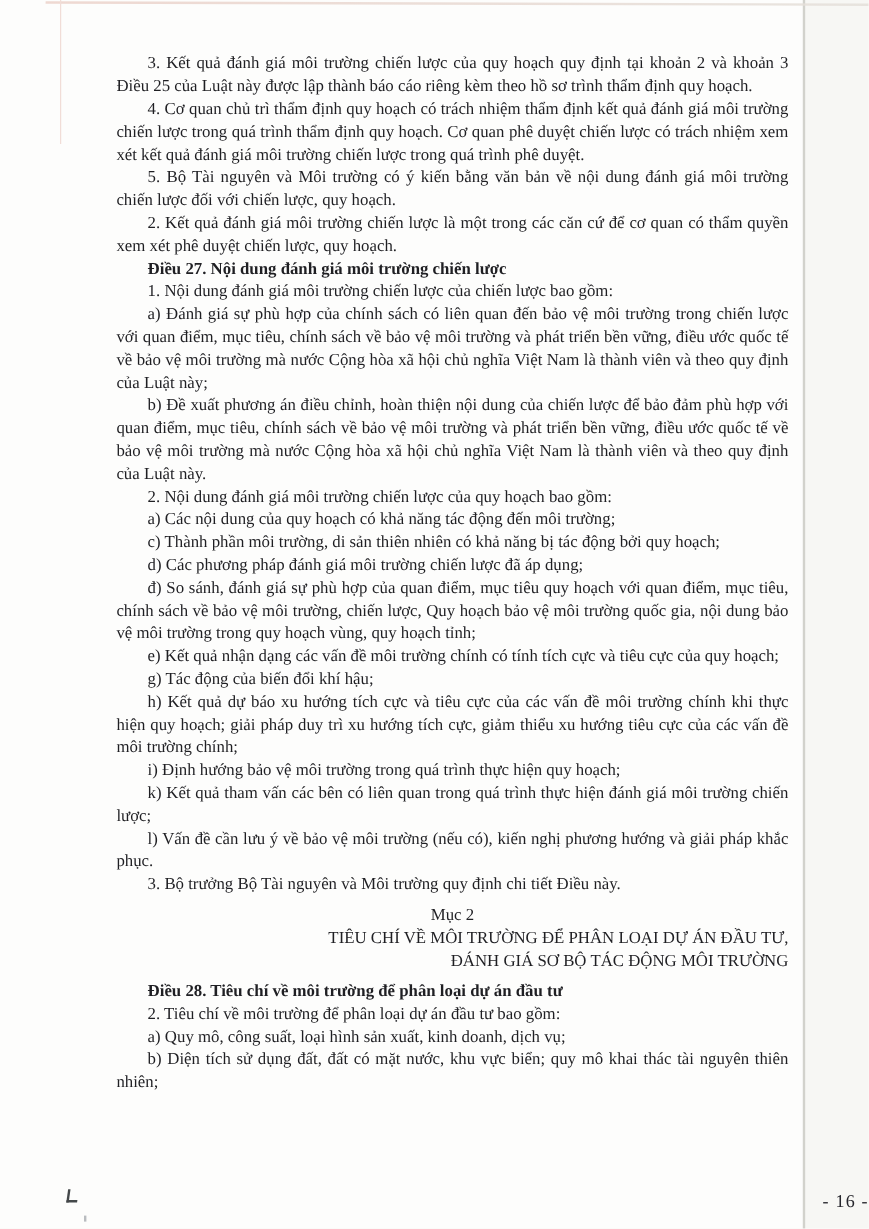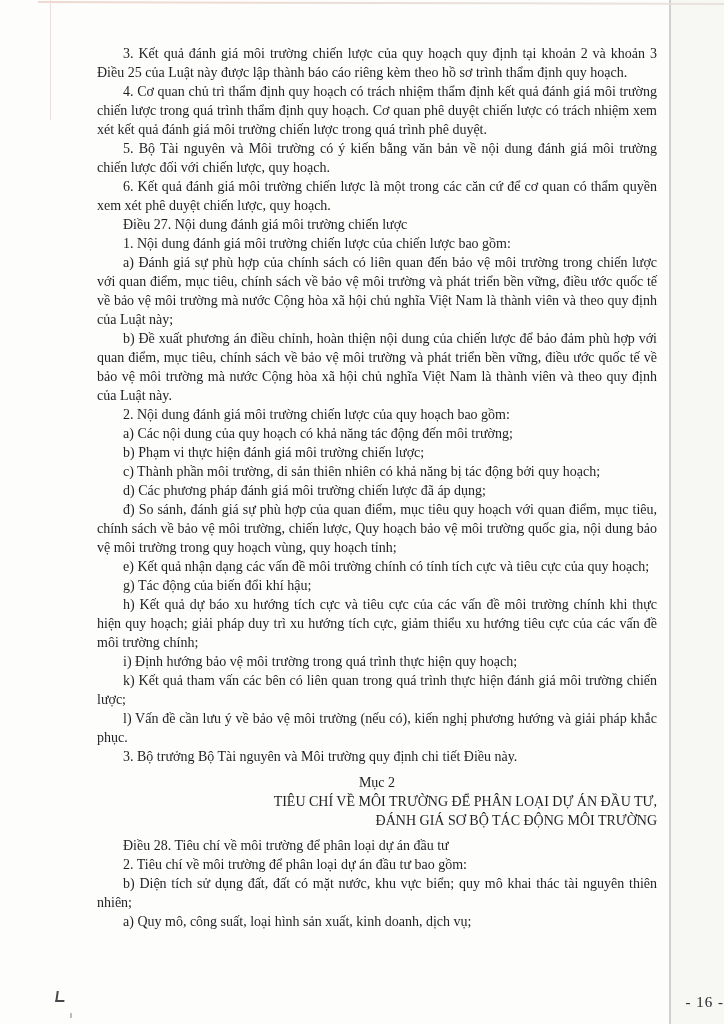--- a/index.html
+++ b/index.html
@@ -61,21 +61,21 @@
   .doc-body {
     position: absolute;
     left: 97px; top: 44px;
     width: 560px;
     font-size: 14px;
     line-height: 19px;
     text-align: justify;
   }
   .para { margin: 0; }
   .body { text-indent: 26px; }
-  .heading { text-indent: 26px; font-weight: normal; }
+  .heading { text-indent: 26px; font-weight: bold; }
   .section-number {
     text-align: center;
     text-indent: 0;
     margin-top: 7px;
   }
   .section-title {
     text-align: right;
     text-indent: 0;
   }
   
@@ -96,44 +96,43 @@
 <div class="scan">
   <div class="right-margin-area"></div>
   <div class="right-edge-line"></div>
   <div class="top-edge-line"></div>
   <div class="left-edge-line"></div>
 
   <div class="doc-body">
       <div class="para body">3. Kết quả đánh giá môi trường chiến lược của quy hoạch quy định tại khoản 2 và khoản 3 Điều 25 của Luật này được lập thành báo cáo riêng kèm theo hồ sơ trình thẩm định quy hoạch.</div>
       <div class="para body">4. Cơ quan chủ trì thẩm định quy hoạch có trách nhiệm thẩm định kết quả đánh giá môi trường chiến lược trong quá trình thẩm định quy hoạch. Cơ quan phê duyệt chiến lược có trách nhiệm xem xét kết quả đánh giá môi trường chiến lược trong quá trình phê duyệt.</div>
       <div class="para body">5. Bộ Tài nguyên và Môi trường có ý kiến bằng văn bản về nội dung đánh giá môi trường chiến lược đối với chiến lược, quy hoạch.</div>
-      <div class="para body">6. Kết quả đánh giá môi trường chiến lược là một trong các căn cứ để cơ quan có thẩm quyền xem xét phê duyệt chiến lược, quy hoạch.</div>
+      <div class="para body">2. Kết quả đánh giá môi trường chiến lược là một trong các căn cứ để cơ quan có thẩm quyền xem xét phê duyệt chiến lược, quy hoạch.</div>
       <div class="para heading">Điều 27. Nội dung đánh giá môi trường chiến lược</div>
       <div class="para body">1. Nội dung đánh giá môi trường chiến lược của chiến lược bao gồm:</div>
       <div class="para body">a) Đánh giá sự phù hợp của chính sách có liên quan đến bảo vệ môi trường trong chiến lược với quan điểm, mục tiêu, chính sách về bảo vệ môi trường và phát triển bền vững, điều ước quốc tế về bảo vệ môi trường mà nước Cộng hòa xã hội chủ nghĩa Việt Nam là thành viên và theo quy định của Luật này;</div>
       <div class="para body">b) Đề xuất phương án điều chỉnh, hoàn thiện nội dung của chiến lược để bảo đảm phù hợp với quan điểm, mục tiêu, chính sách về bảo vệ môi trường và phát triển bền vững, điều ước quốc tế về bảo vệ môi trường mà nước Cộng hòa xã hội chủ nghĩa Việt Nam là thành viên và theo quy định của Luật này.</div>
       <div class="para body">2. Nội dung đánh giá môi trường chiến lược của quy hoạch bao gồm:</div>
       <div class="para body">a) Các nội dung của quy hoạch có khả năng tác động đến môi trường;</div>
-      <div class="para body">b) Phạm vi thực hiện đánh giá môi trường chiến lược;</div>
       <div class="para body">c) Thành phần môi trường, di sản thiên nhiên có khả năng bị tác động bởi quy hoạch;</div>
       <div class="para body">d) Các phương pháp đánh giá môi trường chiến lược đã áp dụng;</div>
       <div class="para body">đ) So sánh, đánh giá sự phù hợp của quan điểm, mục tiêu quy hoạch với quan điểm, mục tiêu, chính sách về bảo vệ môi trường, chiến lược, Quy hoạch bảo vệ môi trường quốc gia, nội dung bảo vệ môi trường trong quy hoạch vùng, quy hoạch tỉnh;</div>
       <div class="para body">e) Kết quả nhận dạng các vấn đề môi trường chính có tính tích cực và tiêu cực của quy hoạch;</div>
       <div class="para body">g) Tác động của biến đổi khí hậu;</div>
       <div class="para body">h) Kết quả dự báo xu hướng tích cực và tiêu cực của các vấn đề môi trường chính khi thực hiện quy hoạch; giải pháp duy trì xu hướng tích cực, giảm thiểu xu hướng tiêu cực của các vấn đề môi trường chính;</div>
       <div class="para body">i) Định hướng bảo vệ môi trường trong quá trình thực hiện quy hoạch;</div>
       <div class="para body">k) Kết quả tham vấn các bên có liên quan trong quá trình thực hiện đánh giá môi trường chiến lược;</div>
       <div class="para body">l) Vấn đề cần lưu ý về bảo vệ môi trường (nếu có), kiến nghị phương hướng và giải pháp khắc phục.</div>
       <div class="para body">3. Bộ trưởng Bộ Tài nguyên và Môi trường quy định chi tiết Điều này.</div>
       <div class="para section-number">Mục 2</div>
       <div class="para section-title">TIÊU CHÍ VỀ MÔI TRƯỜNG ĐỂ PHÂN LOẠI DỰ ÁN ĐẦU TƯ,</div>
       <div class="para section-title">ĐÁNH GIÁ SƠ BỘ TÁC ĐỘNG MÔI TRƯỜNG</div>
       <div class="para heading">Điều 28. Tiêu chí về môi trường để phân loại dự án đầu tư</div>
       <div class="para body">2. Tiêu chí về môi trường để phân loại dự án đầu tư bao gồm:</div>
+      <div class="para body">a) Quy mô, công suất, loại hình sản xuất, kinh doanh, dịch vụ;</div>
       <div class="para body">b) Diện tích sử dụng đất, đất có mặt nước, khu vực biển; quy mô khai thác tài nguyên thiên nhiên;</div>
-      <div class="para body">a) Quy mô, công suất, loại hình sản xuất, kinh doanh, dịch vụ;</div>
     </div>
 
   <div class="corner-mark"></div>
   <div class="speck"></div>
 
   <div class="footer">- 16 -</div>
 </div>
 
 </body></html>

